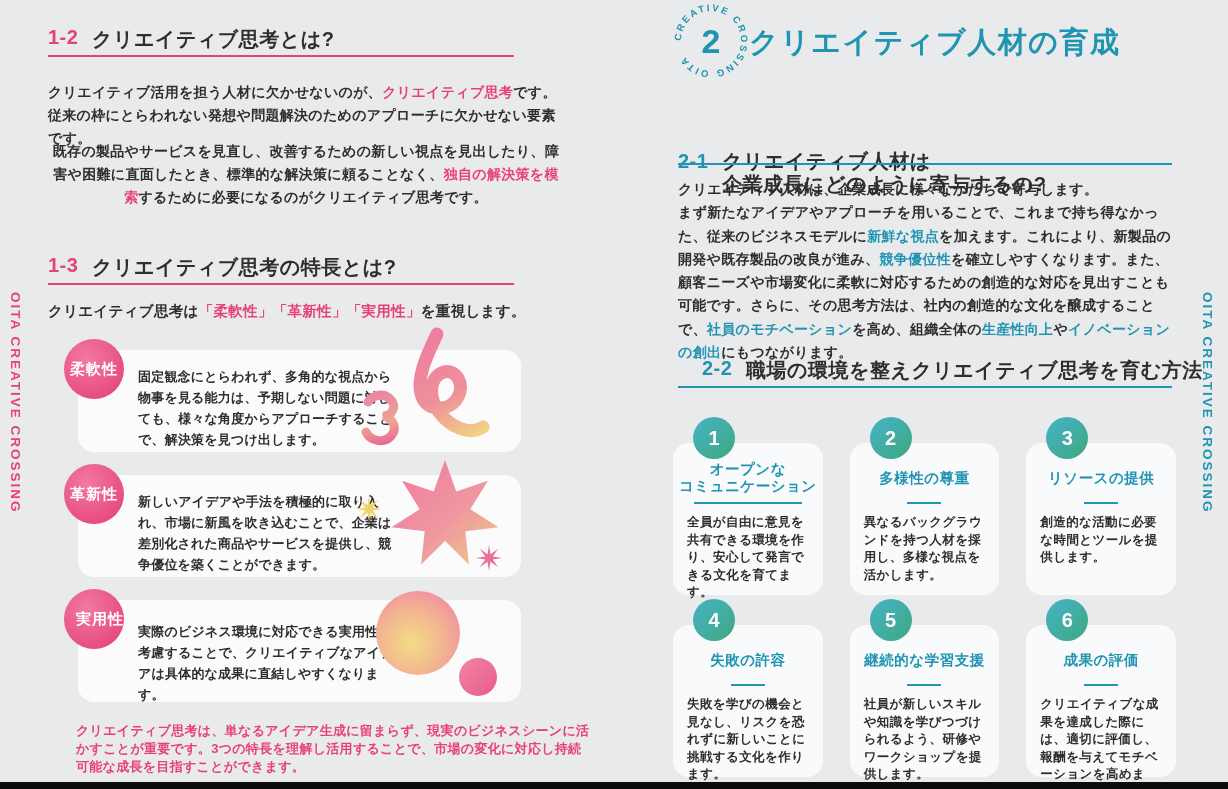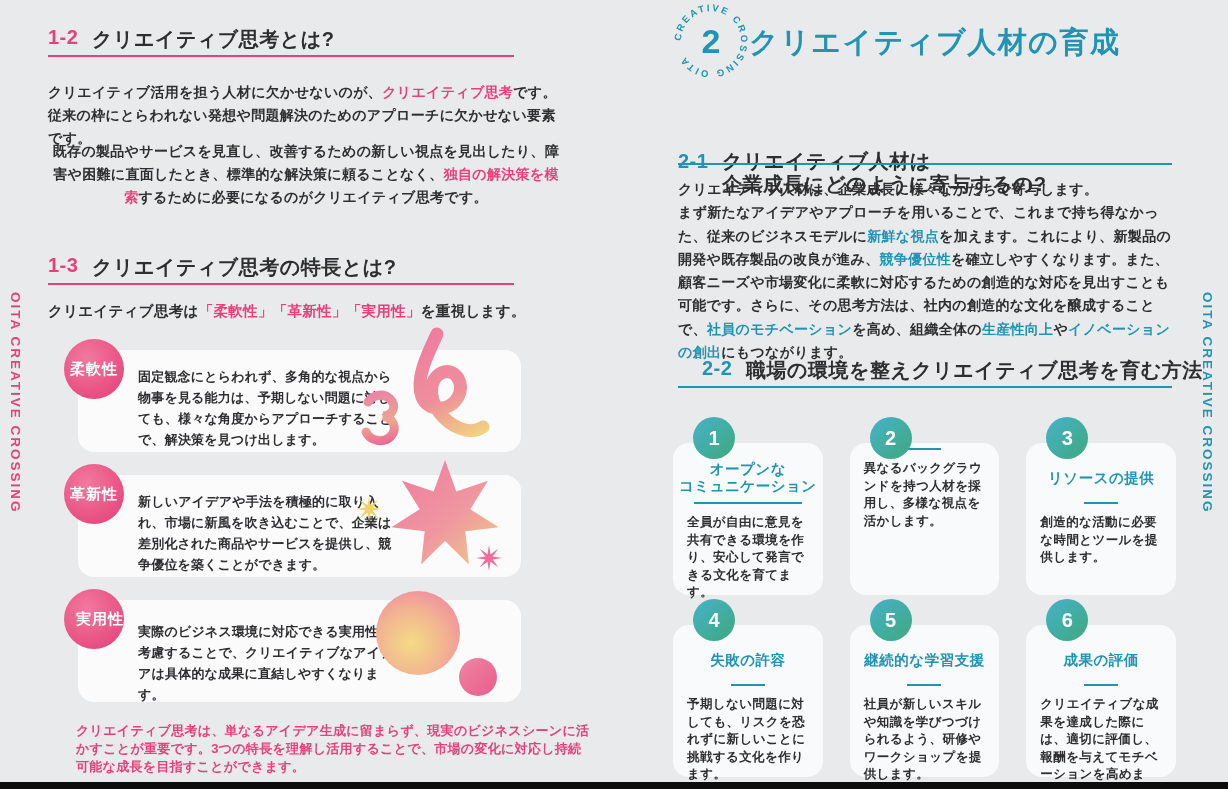--- a/index.html
+++ b/index.html
@@ -176,38 +176,41 @@
       <div class="method-no">1</div>
       <div class="method-title-wrap">
           <div class="method-title">オープンな
 コミュニケーション</div>
         </div>
       <div class="t-underline"></div>
       <div class="method-body">全員が自由に意見を共有できる環境を作り、安心して発言できる文化を育てます。</div>
     </div>
     <div class="method-card">
       <div class="method-no">2</div>
+      <div class="method-title-wrap">
+          <div class="method-title">多様性の尊重</div>
+        </div>
       <div class="t-underline"></div>
       <div class="method-body">異なるバックグラウンドを持つ人材を採用し、多様な視点を活かします。</div>
     </div>
     <div class="method-card">
       <div class="method-no">3</div>
       <div class="method-title-wrap">
           <div class="method-title">リソースの提供</div>
         </div>
       <div class="t-underline"></div>
       <div class="method-body">創造的な活動に必要な時間とツールを提供します。</div>
     </div>
     <div class="method-card">
       <div class="method-no">4</div>
       <div class="method-title-wrap">
           <div class="method-title">失敗の許容</div>
         </div>
       <div class="t-underline"></div>
-      <div class="method-body">予期しない問題に対しても、リスクを恐れずに新しいことに挑戦する文化を作ります。</div>
+      <div class="method-body">失敗を学びの機会と見なし、リスクを恐れずに新しいことに挑戦する文化を作ります。</div>
     </div>
     <div class="method-card">
       <div class="method-no">5</div>
       <div class="method-title-wrap">
           <div class="method-title">継続的な学習支援</div>
         </div>
       <div class="t-underline"></div>
       <div class="method-body">社員が新しいスキルや知識を学びつづけられるよう、研修やワークショップを提供します。</div>
     </div>
     <div class="method-card">

